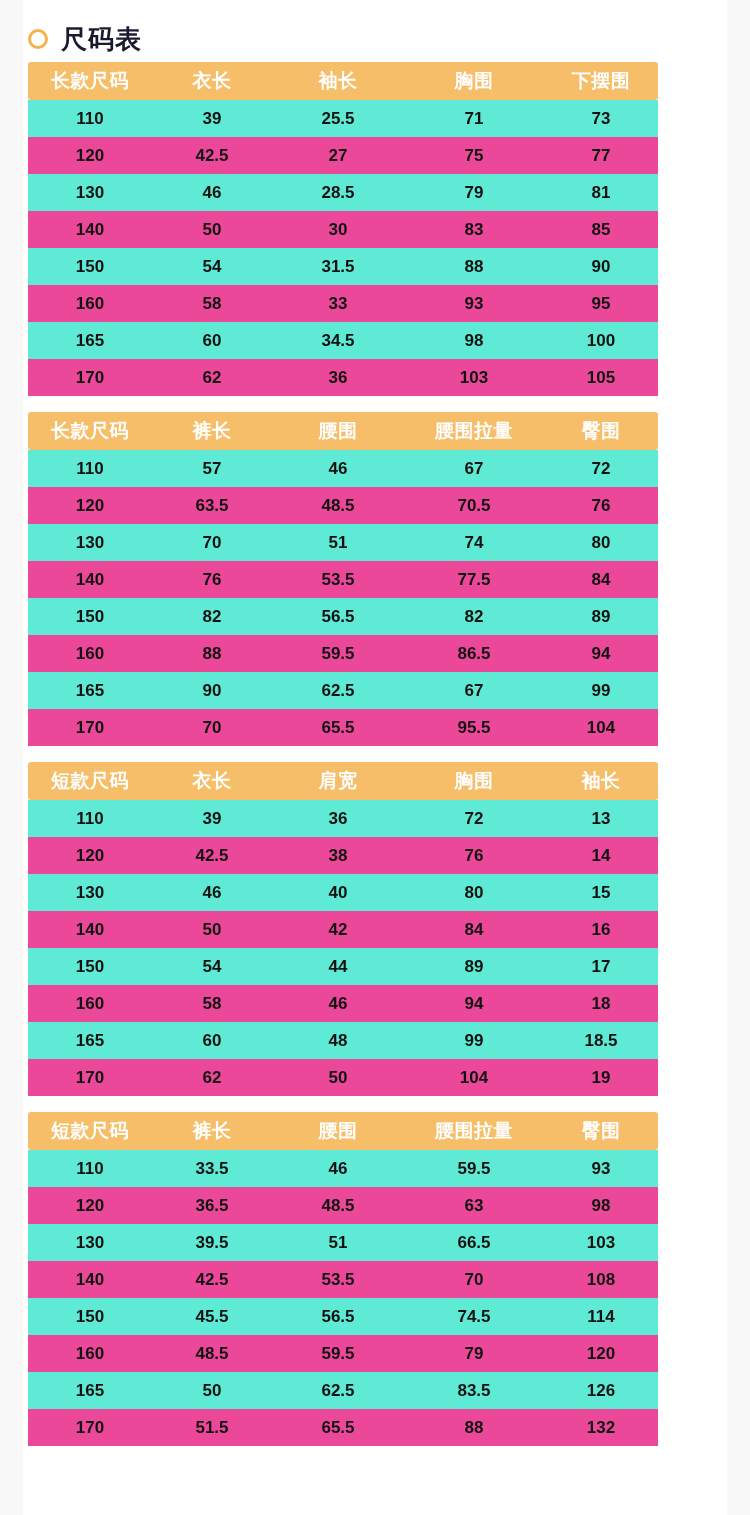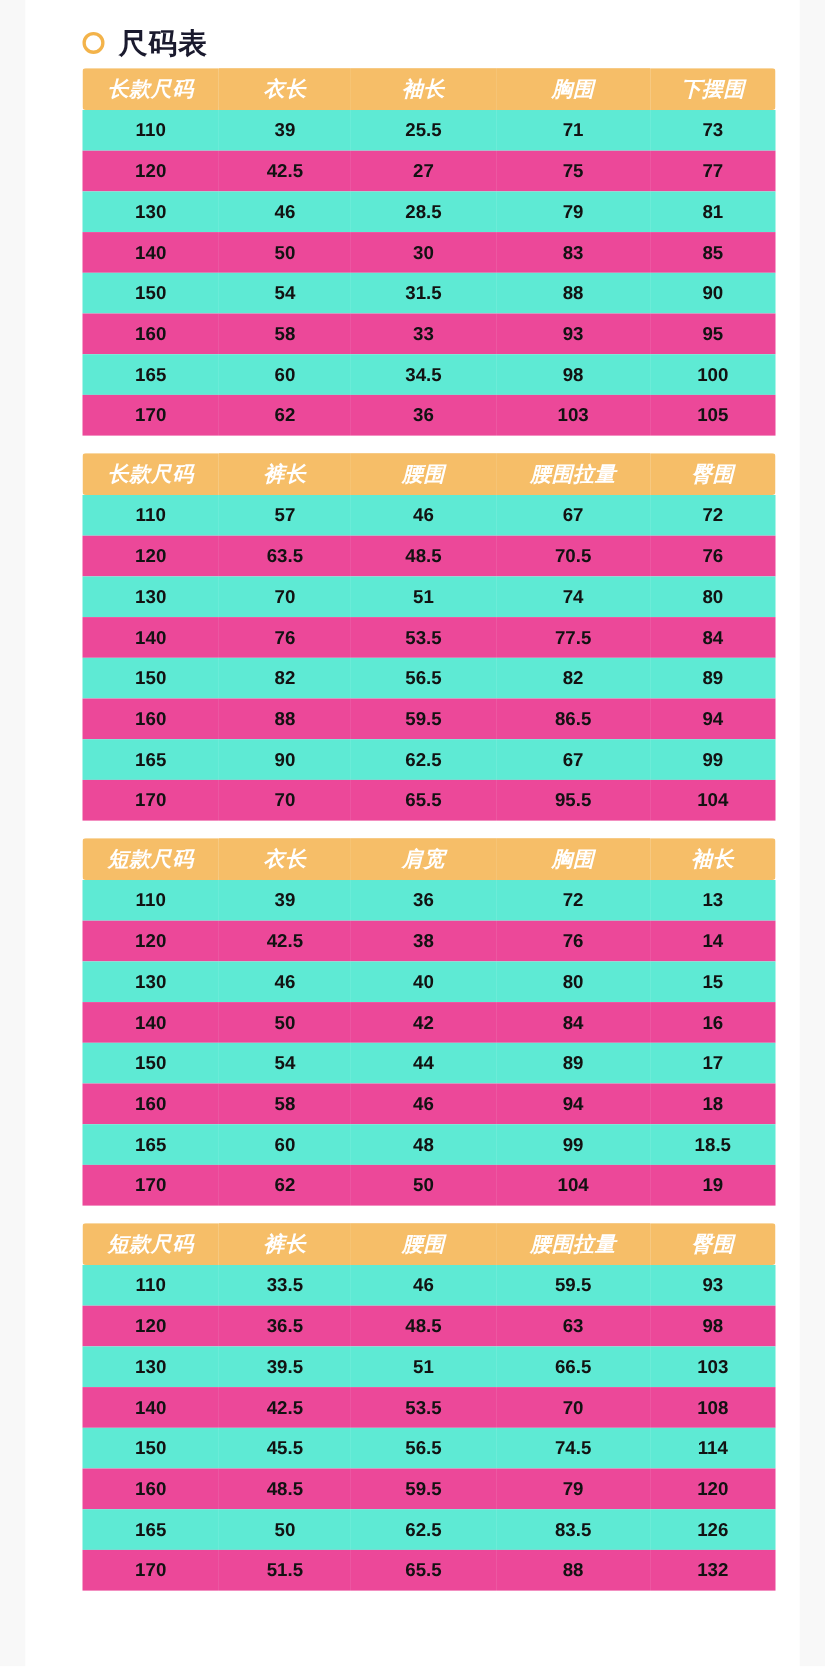--- a/index.html
+++ b/index.html
@@ -27,21 +27,21 @@
     width: 23px;
     background: #f8f8f8;
     pointer-events: none;
   }
   .edge-strip.left  { left: 0; }
   .edge-strip.right { right: 0; }
 
   .content {
     position: relative;
     z-index: 2;
-    padding: 0 75px;
+    padding: 0 28px;
   }
 
   
   .title-row {
     display: flex;
     align-items: center;
     height: 62px;
     padding-top: 16px;
   }
   .title-ring {
@@ -73,21 +73,20 @@
     background: #f6be68;
   }
   .size-table thead th {
     height: 38px;
     color: #ffffff;
     font-size: 19px;
     font-weight: bold;
     letter-spacing: 0.5px;
     text-align: center;
     vertical-align: middle;
-    font-style: italic;
   }
   .size-table thead th:first-child { border-radius: 3px 0 0 3px; }
   .size-table thead th:last-child  { border-radius: 0 3px 3px 0; margin-top: 32px; }
 
   .size-table tbody td {
     height: 37px;
     text-align: center;
     vertical-align: middle;
     font-size: 17px;
     font-weight: bold;

